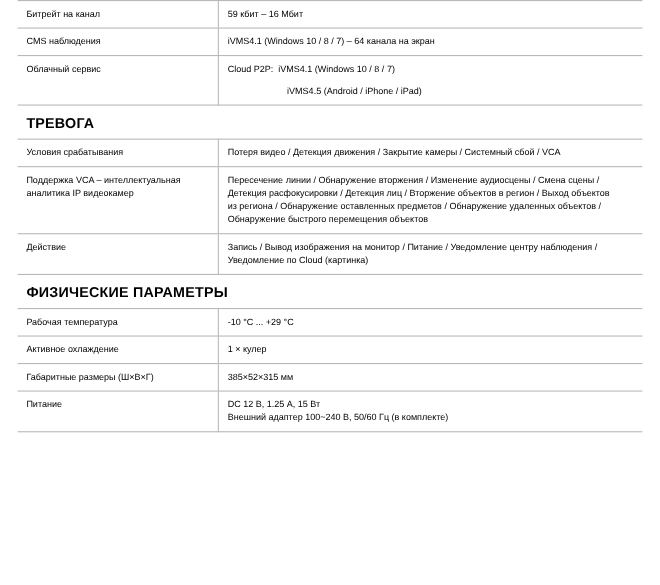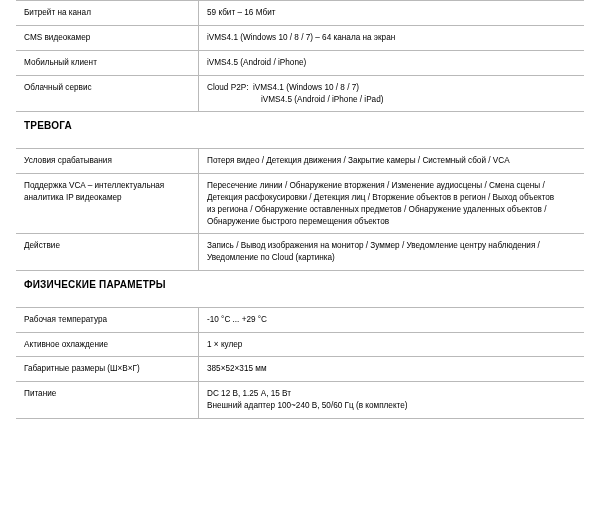--- a/index.html
+++ b/index.html
@@ -40,51 +40,45 @@
     margin-top: 16px;
   }
   td.value {
     padding-left: 10px;
   }
   tr.section td {
     border-right: none;
     font-weight: bold;
     letter-spacing: 0.2px;
     padding-top: 7px;
-    padding-bottom: 14px;
-    font-size: 10px;
+    padding-bottom: 5px;
+    font-size: 13px;
   }
   tr.first td {
     border-top: 1px solid #b9b9b9;
   }
   .val-line { display: block; white-space: pre; }
-  .indent { padding-left: 54px; }
+  .indent { padding-left: 54px; margin-top: 8px; }
 </style>
 </head>
 <body>
 
 <div class="sheet">
   <table class="spec">
     <tbody>
         <tr class="first">
           <td class="label">Битрейт на канал</td>
           <td class="value">
             <span class="val-line">59 кбит – 16 Мбит</span>
           </td>
         </tr>
         <tr>
-          <td class="label">CMS видеокамер</td>
+          <td class="label">CMS наблюдения</td>
           <td class="value">
             <span class="val-line">iVMS4.1 (Windows 10 / 8 / 7) – 64 канала на экран</span>
-          </td>
-        </tr>
-        <tr>
-          <td class="label">Мобильный клиент</td>
-          <td class="value">
-            <span class="val-line">iVMS4.5 (Android / iPhone)</span>
           </td>
         </tr>
         <tr>
           <td class="label">Облачный сервис</td>
           <td class="value">
             <span class="val-line">Cloud P2P:  iVMS4.1 (Windows 10 / 8 / 7)</span>
             <span class="val-line indent">iVMS4.5 (Android / iPhone / iPad)</span>
           </td>
         </tr>
         <tr class="section">
@@ -101,21 +95,21 @@
           <td class="value">
             <span class="val-line">Пересечение линии / Обнаружение вторжения / Изменение аудиосцены / Смена сцены /</span>
             <span class="val-line">Детекция расфокусировки / Детекция лиц / Вторжение объектов в регион / Выход объектов</span>
             <span class="val-line">из региона / Обнаружение оставленных предметов / Обнаружение удаленных объектов /</span>
             <span class="val-line">Обнаружение быстрого перемещения объектов</span>
           </td>
         </tr>
         <tr>
           <td class="label">Действие</td>
           <td class="value">
-            <span class="val-line">Запись / Вывод изображения на монитор / Зуммер / Уведомление центру наблюдения /</span>
+            <span class="val-line">Запись / Вывод изображения на монитор / Питание / Уведомление центру наблюдения /</span>
             <span class="val-line">Уведомление по Cloud (картинка)</span>
           </td>
         </tr>
         <tr class="section">
           <td colspan="2">ФИЗИЧЕСКИЕ ПАРАМЕТРЫ</td>
         </tr>
         <tr>
           <td class="label">Рабочая температура</td>
           <td class="value">
             <span class="val-line">-10 °C ... +29 °C</span>

